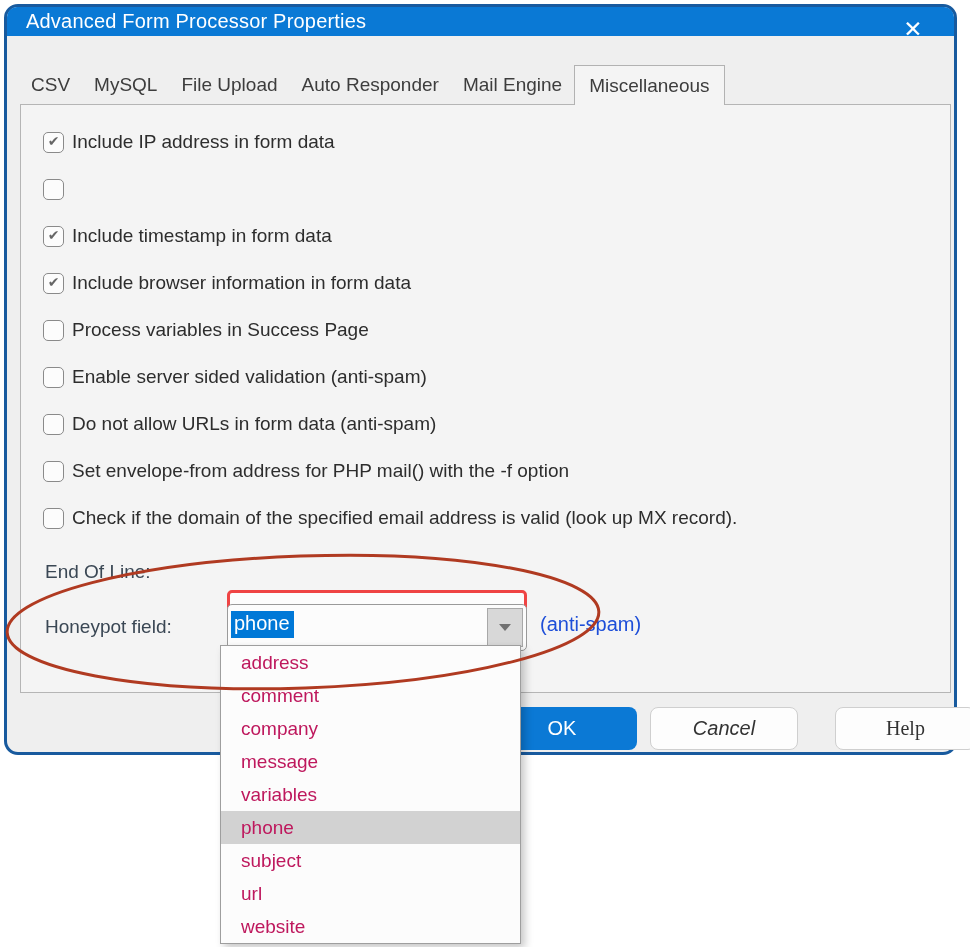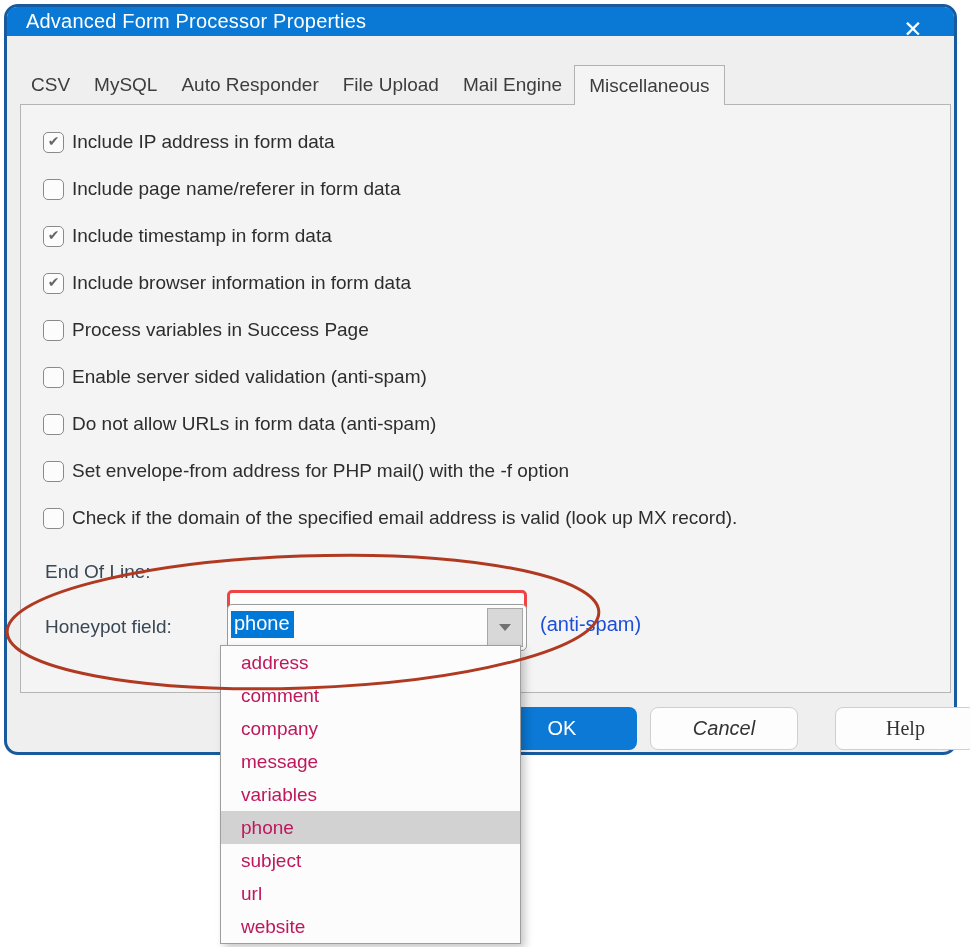--- a/index.html
+++ b/index.html
@@ -134,24 +134,24 @@
 
     <div class="tabs">
 
     <div class="tab">
           <span>CSV</span>
         </div>
         <div class="tab">
           <span>MySQL</span>
         </div>
         <div class="tab">
+          <span>File Upload</span>
+        </div>
+        <div class="tab">
           <span>Auto Responder</span>
-        </div>
-        <div class="tab">
-          <span>File Upload</span>
         </div>
         <div class="tab">
           <span>Mail Engine</span>
         </div>
         <div class="tab sel">
           <span>Miscellaneous</span>
         </div>
       </div>
 
     <div class="tabpage"></div>
@@ -161,21 +161,20 @@
     <div class="opt-row checked">
           <span class="cb">
             <span class="tick">✔</span>
           </span>
           <span class="opt-label">Include IP address in form data</span>
         </div>
         <div class="opt-row">
           <span class="cb">
             <span class="tick">✔</span>
           </span>
-          <span class="opt-label">Include page name/referer in form data</span>
         </div>
         <div class="opt-row checked">
           <span class="cb">
             <span class="tick">✔</span>
           </span>
           <span class="opt-label">Include timestamp in form data</span>
         </div>
         <div class="opt-row checked">
           <span class="cb">
             <span class="tick">✔</span>

